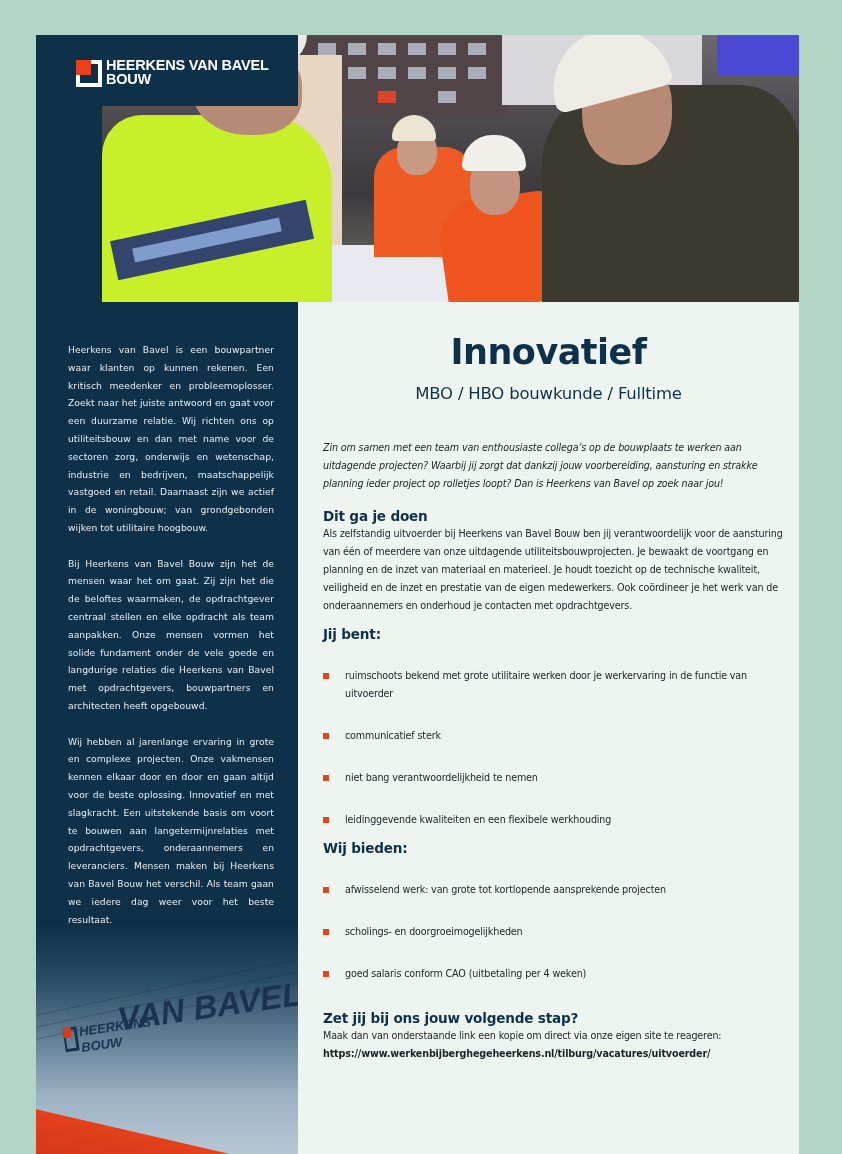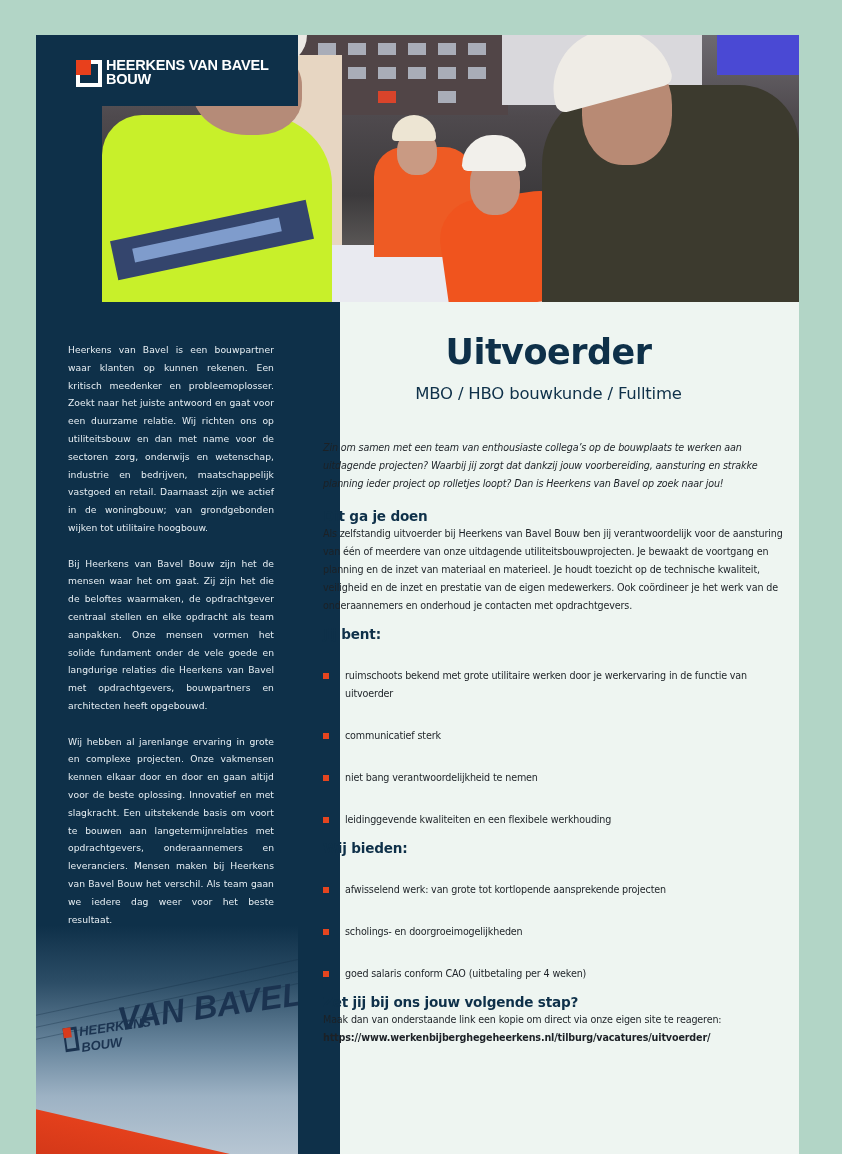--- a/index.html
+++ b/index.html
@@ -8,21 +8,21 @@
       background: #b2d5c6;
       font-family: "DejaVu Sans", sans-serif;
       position: relative;
     }
     .page {
       position: absolute; left: 36px; top: 35px; width: 763px; height: 1119px;
       background: #eef5f1;
     }
     
     .sidebar {
-      position: absolute; left: 0; top: 0; width: 304px; height: 1119px;
+      position: absolute; left: 0; top: 0; width: 262px; height: 1119px;
       background: #0e3049;
     }
     .sidebar-text {
       position: absolute; left: 32px; top: 306px; width: 206px;
       color: #e6eef3; font-size: 9.2px; line-height: 17.8px;
       text-align: justify; letter-spacing: 0.05px;
     }
     .sidebar-text p { margin: 0 0 17.8px 0; }
     
     .van-photo {
@@ -119,21 +119,21 @@
       margin: 0; letter-spacing: -0.2px;
     }
     .intro { margin-bottom: 14px !important; font-style: italic; }
     .section { margin-bottom: 10px; }
     ul.bullets { list-style: none; margin: 0; padding: 0; }
     ul.bullets li { position: relative; padding-left: 22px; margin-top: 24px; }
     ul.bullets li .sq {
       position: absolute; left: 0; top: 6px; width: 6px; height: 6px; background: #e4451f;
     }
     ul.bullets li .txt { display: block; text-indent: 0; }
-    .cta { margin-top: 10px; }
+    .cta { margin-top: 26px; }
     .url { margin-top: 18px; font-weight: bold; }
   </style>
 </head>
 <body>
 
 <div class="page">
 
   <div class="sidebar">
     <div class="sidebar-text">
       <p>Heerkens van Bavel is een bouwpartner waar klanten op kunnen rekenen. Een kritisch meedenker en probleemoplosser. Zoekt naar het juiste antwoord en gaat voor een duurzame relatie. Wij richten ons op utiliteitsbouw en dan met name voor de sectoren zorg, onderwijs en wetenschap, industrie en bedrijven, maatschappelijk vastgoed en retail. Daarnaast zijn we actief in de woningbouw; van grondgebonden wijken tot utilitaire hoogbouw.</p>
@@ -199,21 +199,21 @@
     <div class="logo-mark">
       <div class="red"></div>
     </div>
     <div class="logo-text">
       <div>HEERKENS VAN BAVEL</div>
       <div>BOUW</div>
     </div>
   </div>
 
   <div class="main">
-    <div class="title">Uitvoerder</div>
+    <div class="title">Innovatief</div>
     <div class="subtitle">MBO / HBO bouwkunde / Fulltime</div>
 
     <div class="content">
       <p class="intro">Zin om samen met een team van enthousiaste collega’s op de bouwplaats te werken aan uitdagende projecten? Waarbij jij zorgt dat dankzij jouw voorbereiding, aansturing en strakke planning ieder project op rolletjes loopt? Dan is Heerkens van Bavel op zoek naar jou!</p>
 
       <div class="section">
         <p class="h2">Dit ga je doen</p>
         <p>Als zelfstandig uitvoerder bij Heerkens van Bavel Bouw ben jij verantwoordelijk voor de aansturing van één of meerdere van onze uitdagende utiliteitsbouwprojecten. Je bewaakt de voortgang en planning en de inzet van materiaal en materieel. Je houdt toezicht op de technische kwaliteit, veiligheid en de inzet en prestatie van de eigen medewerkers. Ook coördineer je het werk van de onderaannemers en onderhoud je contacten met opdrachtgevers.</p>
       </div>
 

